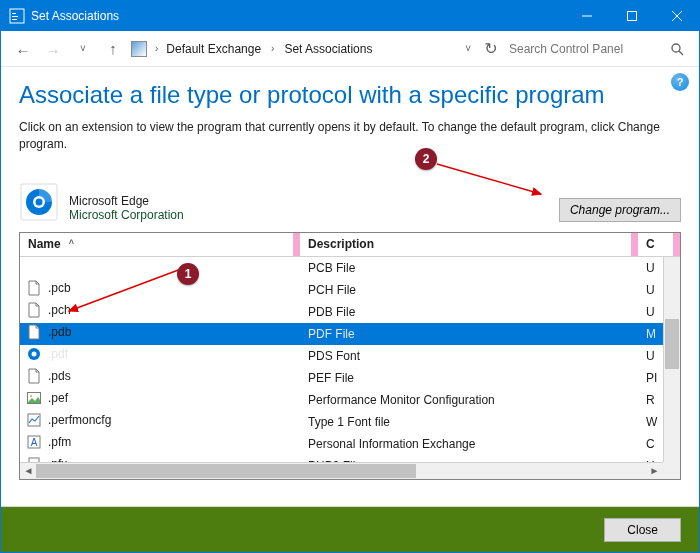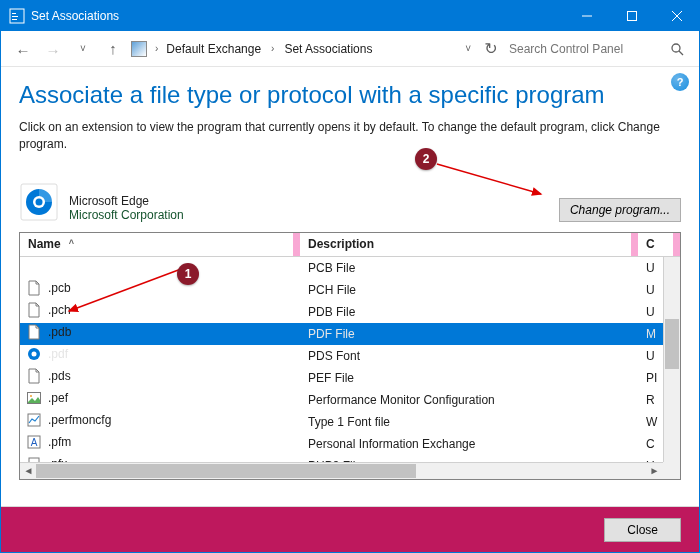--- a/index.html
+++ b/index.html
@@ -55,21 +55,21 @@
 
   .vscroll { position: absolute; right: 0; top: 24px; bottom: 17px; width: 17px; background: #f0f0f0; border-left: 1px solid #d0d0d0; }
   .vscroll .thumb { position: absolute; left: 1px; right: 1px; top: 62px; height: 50px; background: #c2c2c2; }
   .hscroll { position: absolute; left: 0; right: 17px; bottom: 0; height: 17px; background: #f0f0f0; border-top: 1px solid #d0d0d0; }
   .hscroll .thumb { position: absolute; top: 1px; bottom: 1px; left: 16px; width: 380px; background: #c2c2c2; }
   .hscroll .arrow { position: absolute; top: 0; bottom: 0; width: 17px; display: flex; align-items: center; justify-content: center; font-size: 10px; color: #606060; cursor: pointer; }
   .hscroll .arrow.left { left: 0; }
   .hscroll .arrow.right { right: 0; }
   .scroll-corner { position: absolute; right: 0; bottom: 0; width: 17px; height: 17px; background: #f0f0f0; }
 
-  .footer { position: absolute; bottom: 0; left: 0; right: 0; height: 46px; background: #be185d; border-top: 1px solid #d9d9d9; display: flex; align-items: center; justify-content: flex-end; padding-right: 18px; }
+  .footer { position: absolute; bottom: 0; left: 0; right: 0; height: 46px; background: #4d7c0f; border-top: 1px solid #d9d9d9; display: flex; align-items: center; justify-content: flex-end; padding-right: 18px; }
   .closebtn { font-size: 12px; padding: 4px 22px; background: #e1e1e1; border: 1px solid #adadad; cursor: pointer; }
 
   
   .annot-badge { position: absolute; width: 22px; height: 22px; border-radius: 50%; background: #8b1a2b; color: #fff; font-size: 12px; font-weight: bold; display: flex; align-items: center; justify-content: center; box-shadow: 0 1px 2px rgba(0,0,0,0.3); z-index: 50; }
   .annot-arrow { position: absolute; z-index: 49; pointer-events: none; }
 </style>
 </head>
 <body>
 
 <div class="titlebar">

